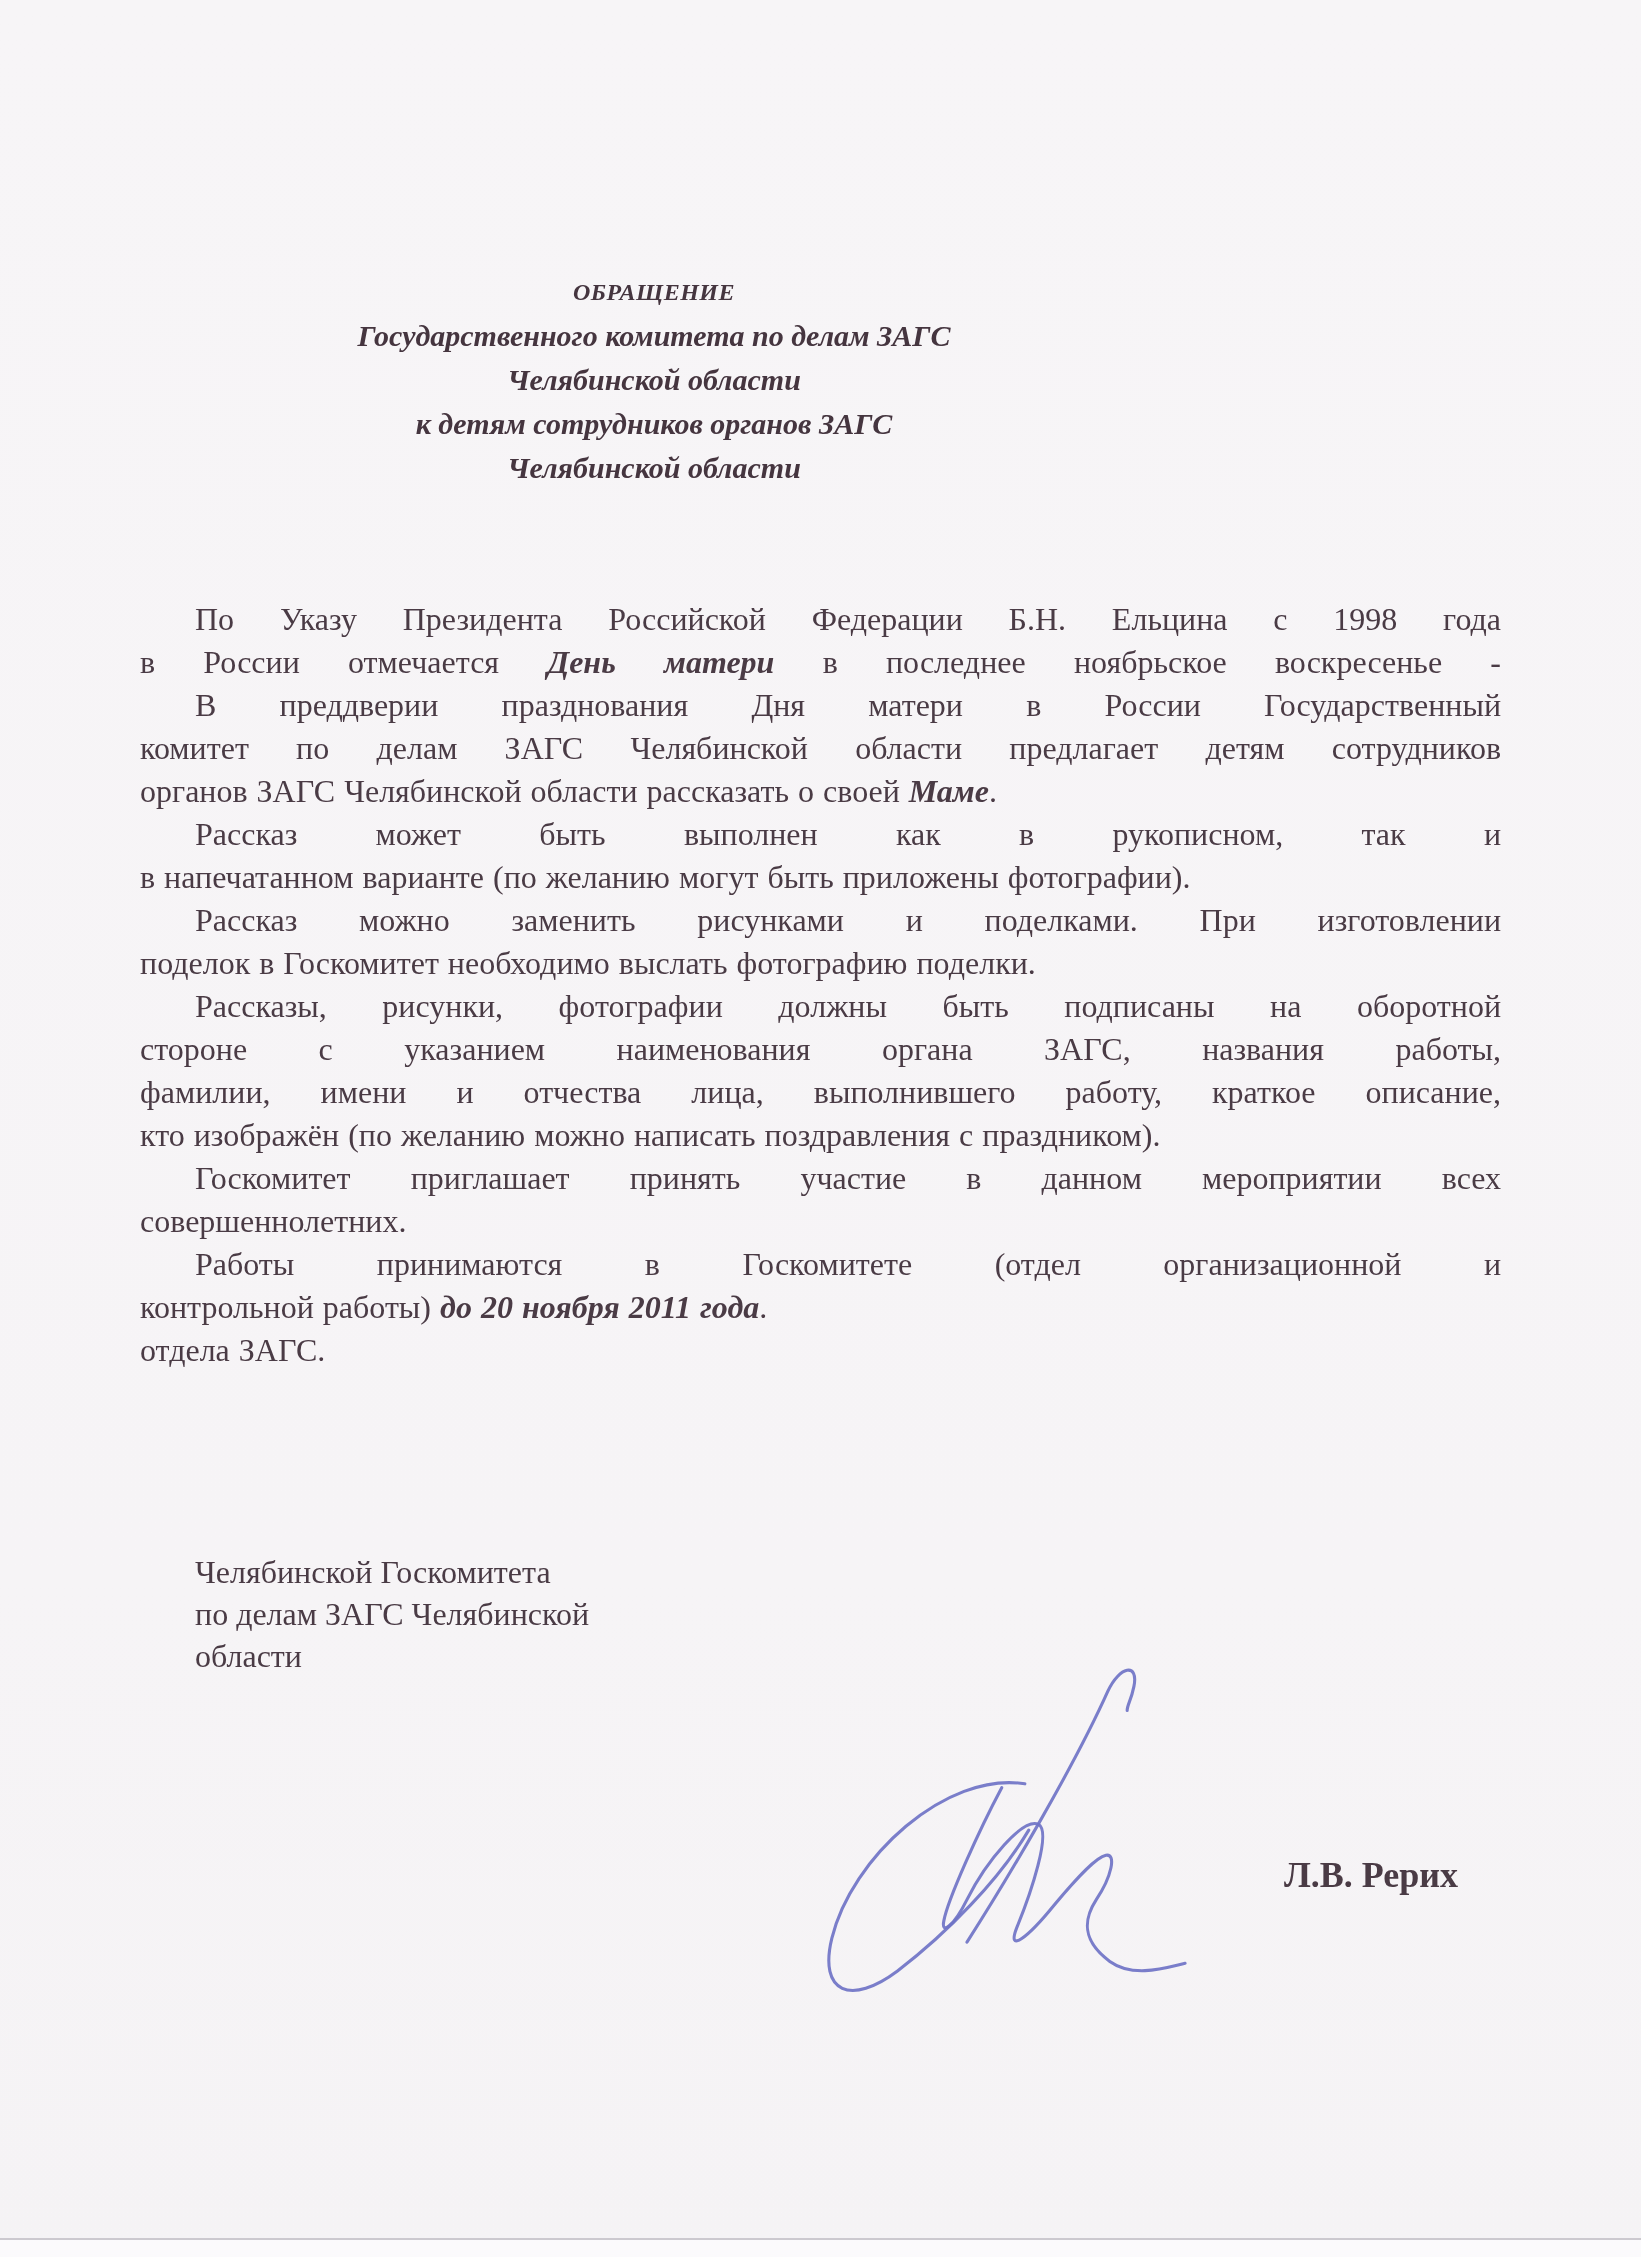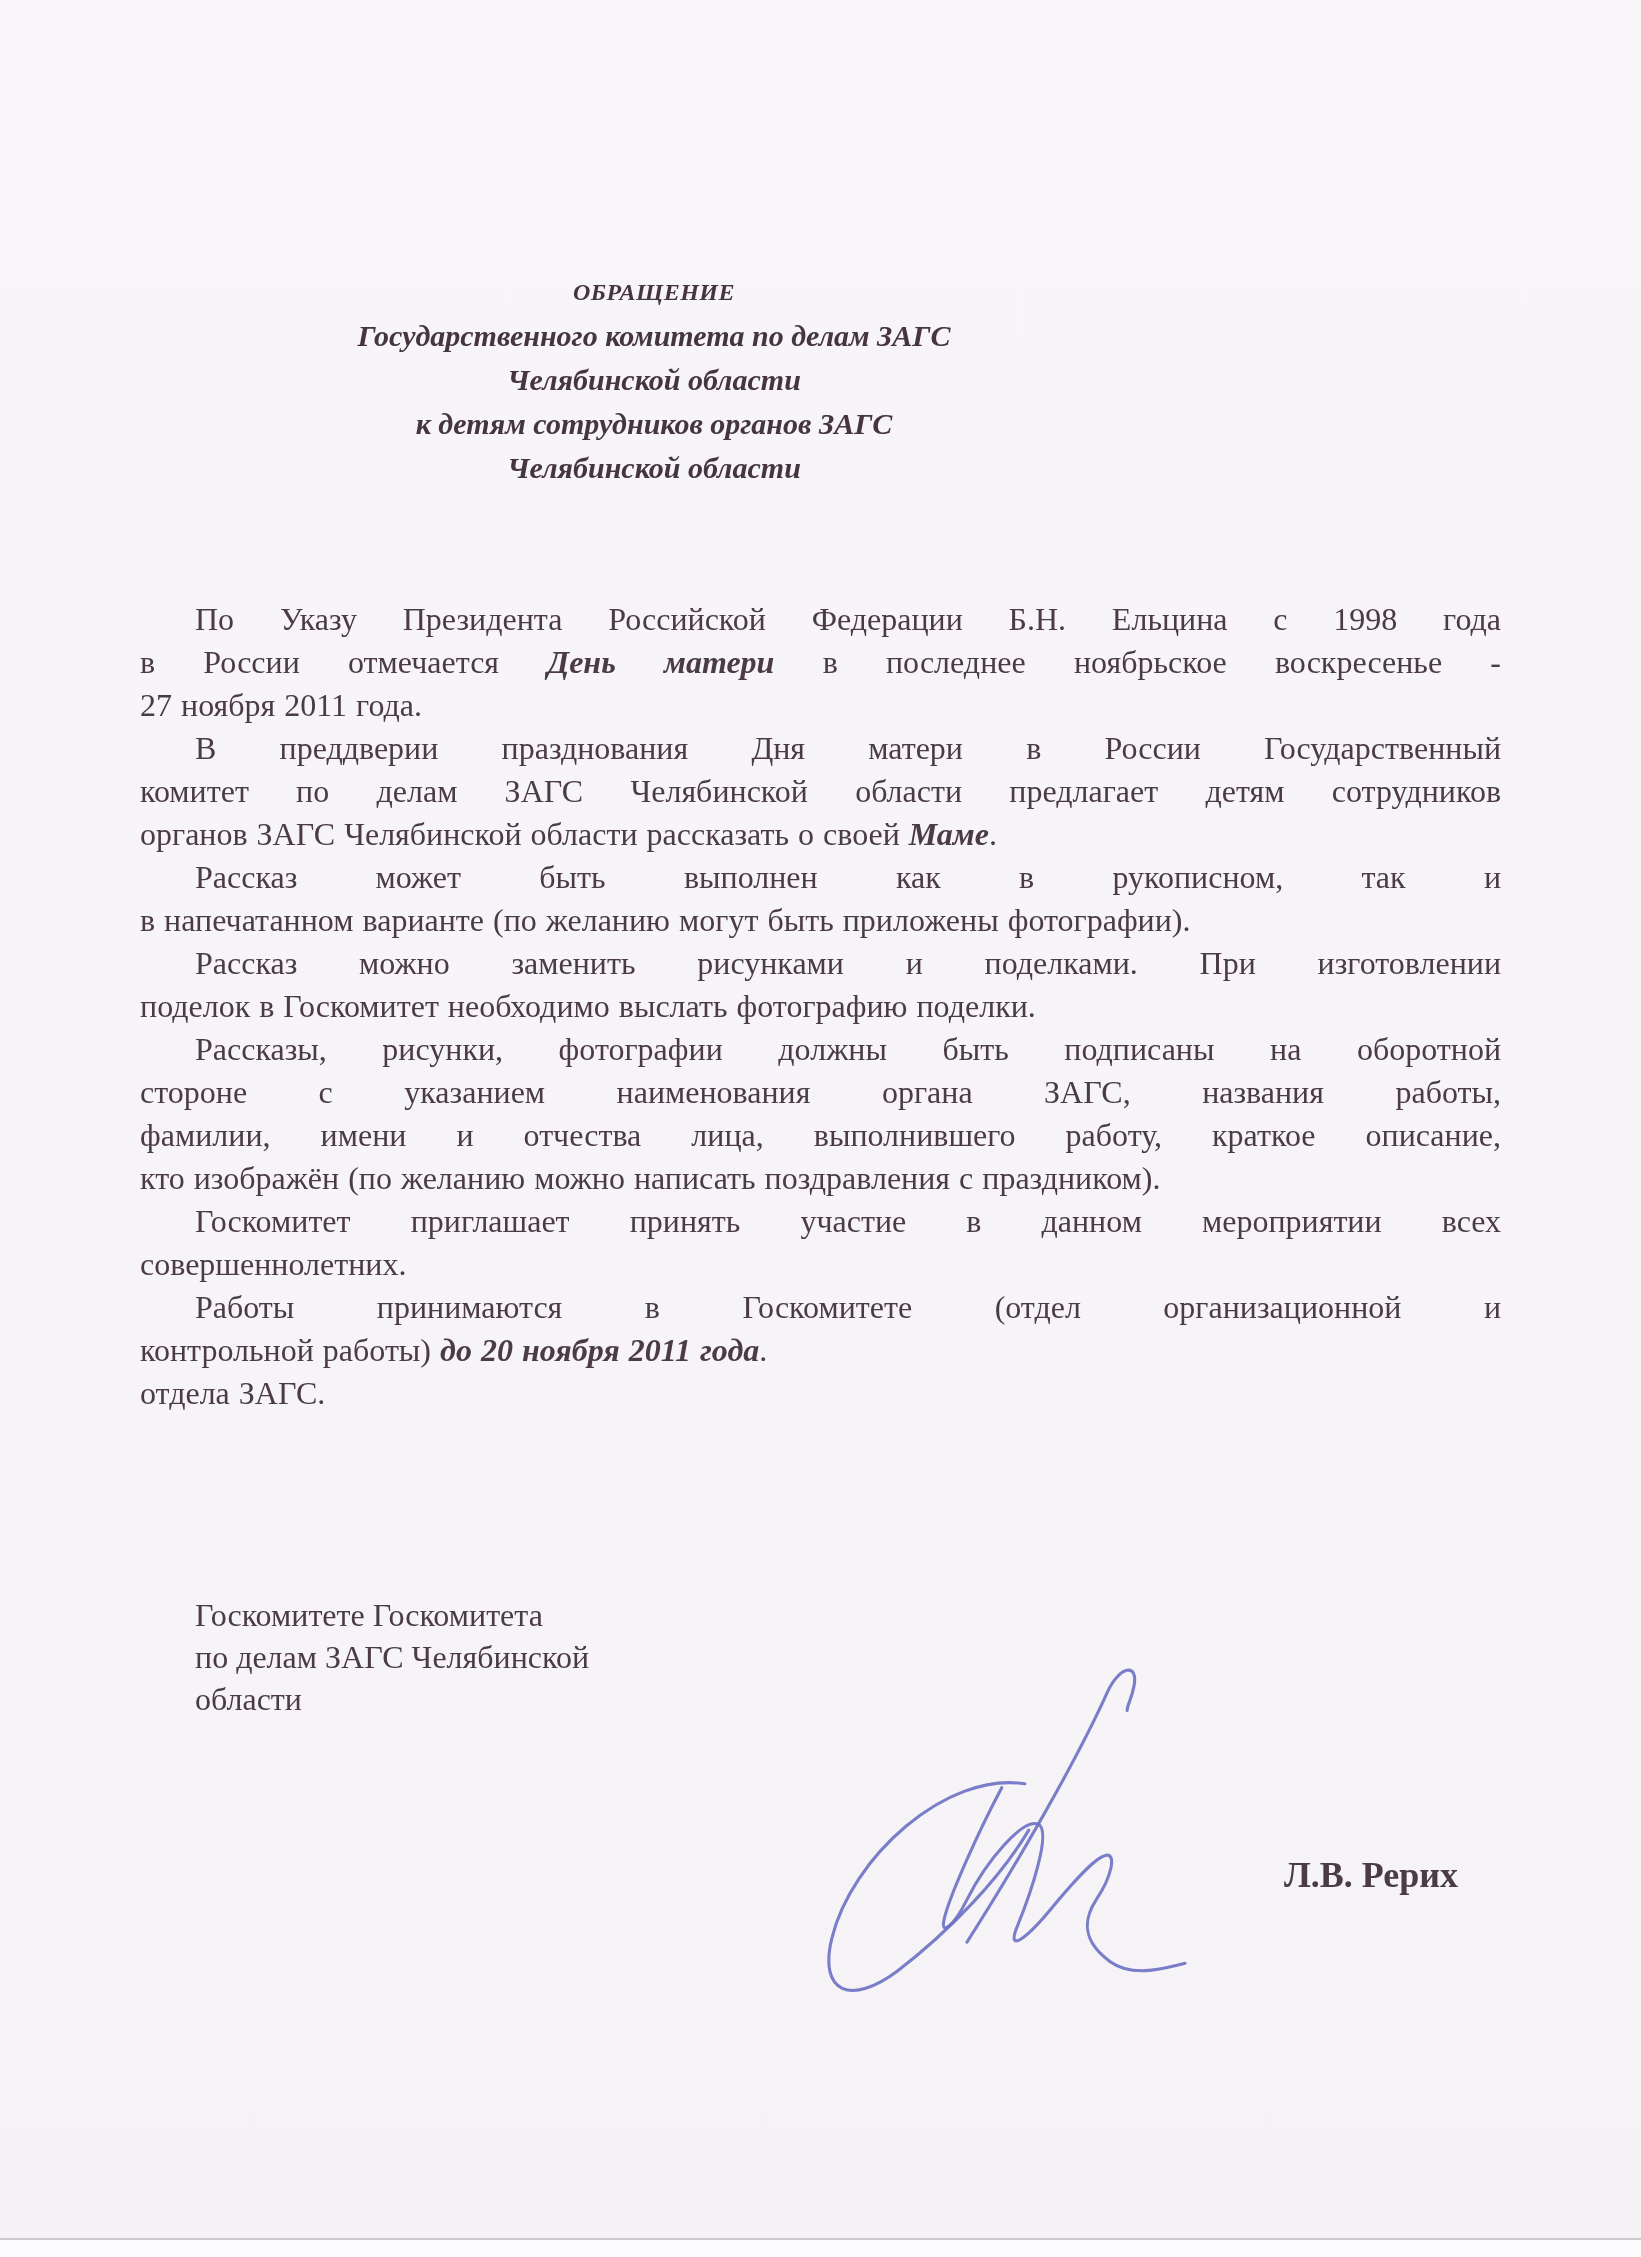--- a/index.html
+++ b/index.html
@@ -113,21 +113,20 @@
     <div class="h-line">Государственного комитета по делам ЗАГС</div>
     <div class="h-line">Челябинской области</div>
     <div class="h-line">к детям сотрудников органов ЗАГС</div>
     <div class="h-line">Челябинской области</div>
   </header>
 
   <main class="doc-body" id="doc-body">
       <div class="paragraph">
         <div class="line indent"><span>По Указу Президента Российской Федерации Б.Н. Ельцина с 1998 года</span></div>
         <div class="line"><span>в России отмечается </span><span class="bi">День матери</span><span> в последнее ноябрьское воскресенье -</span></div>
-        <div class="line last"><span>27 ноября 2011 года.</span></div>
       </div>
       <div class="paragraph">
         <div class="line indent"><span>В преддверии празднования Дня матери в России Государственный</span></div>
         <div class="line"><span>комитет по делам ЗАГС Челябинской области предлагает детям сотрудников</span></div>
         <div class="line last"><span>органов ЗАГС Челябинской области рассказать о своей </span><span class="bi">Маме</span><span>.</span></div>
       </div>
       <div class="paragraph">
         <div class="line indent"><span>Рассказ может быть выполнен как в рукописном, так и</span></div>
         <div class="line last"><span>в напечатанном варианте (по желанию могут быть приложены фотографии).</span></div>
       </div>
@@ -149,21 +148,21 @@
         <div class="line indent"><span>Работы принимаются в Госкомитете (отдел организационной и</span></div>
         <div class="line last"><span>контрольной работы) </span><span class="bi">до 20 ноября 2011 года</span><span>.</span></div>
       </div>
       <div class="paragraph">
         <div class="line last"><span>отдела ЗАГС.</span></div>
       </div>
     </main>
 
   <section class="sig-block">
     <div class="sig-left">
-      <div>Госкомитете Госкомитета</div>
+      <div>Челябинской Госкомитета</div>
       <div>по делам ЗАГС Челябинской</div>
       <div>области</div>
     </div>
   </section>
 
   <svg class="sig-svg" viewBox="0 0 400 400" aria-hidden="true">
     <path class="sig-stroke" d="M 172,312 C 215,245 283,130 318,52 C 330,26 350,22 345,47 C 342,62 338,66 338,72"></path>
     <path class="sig-stroke" d="M 232,148 C 150,135 52,225 32,308 C 18,365 52,378 100,342 C 152,302 205,248 236,196"></path>
     <path class="sig-stroke" d="M 208,152 C 185,195 152,268 148,290 C 145,305 158,296 172,268 C 192,228 230,183 246,190 C 260,197 238,262 224,296 C 212,326 236,306 262,274 C 288,243 306,224 316,222 C 327,220 322,244 306,268 C 293,288 290,310 320,332 C 345,350 380,338 398,334"></path>
   </svg>

